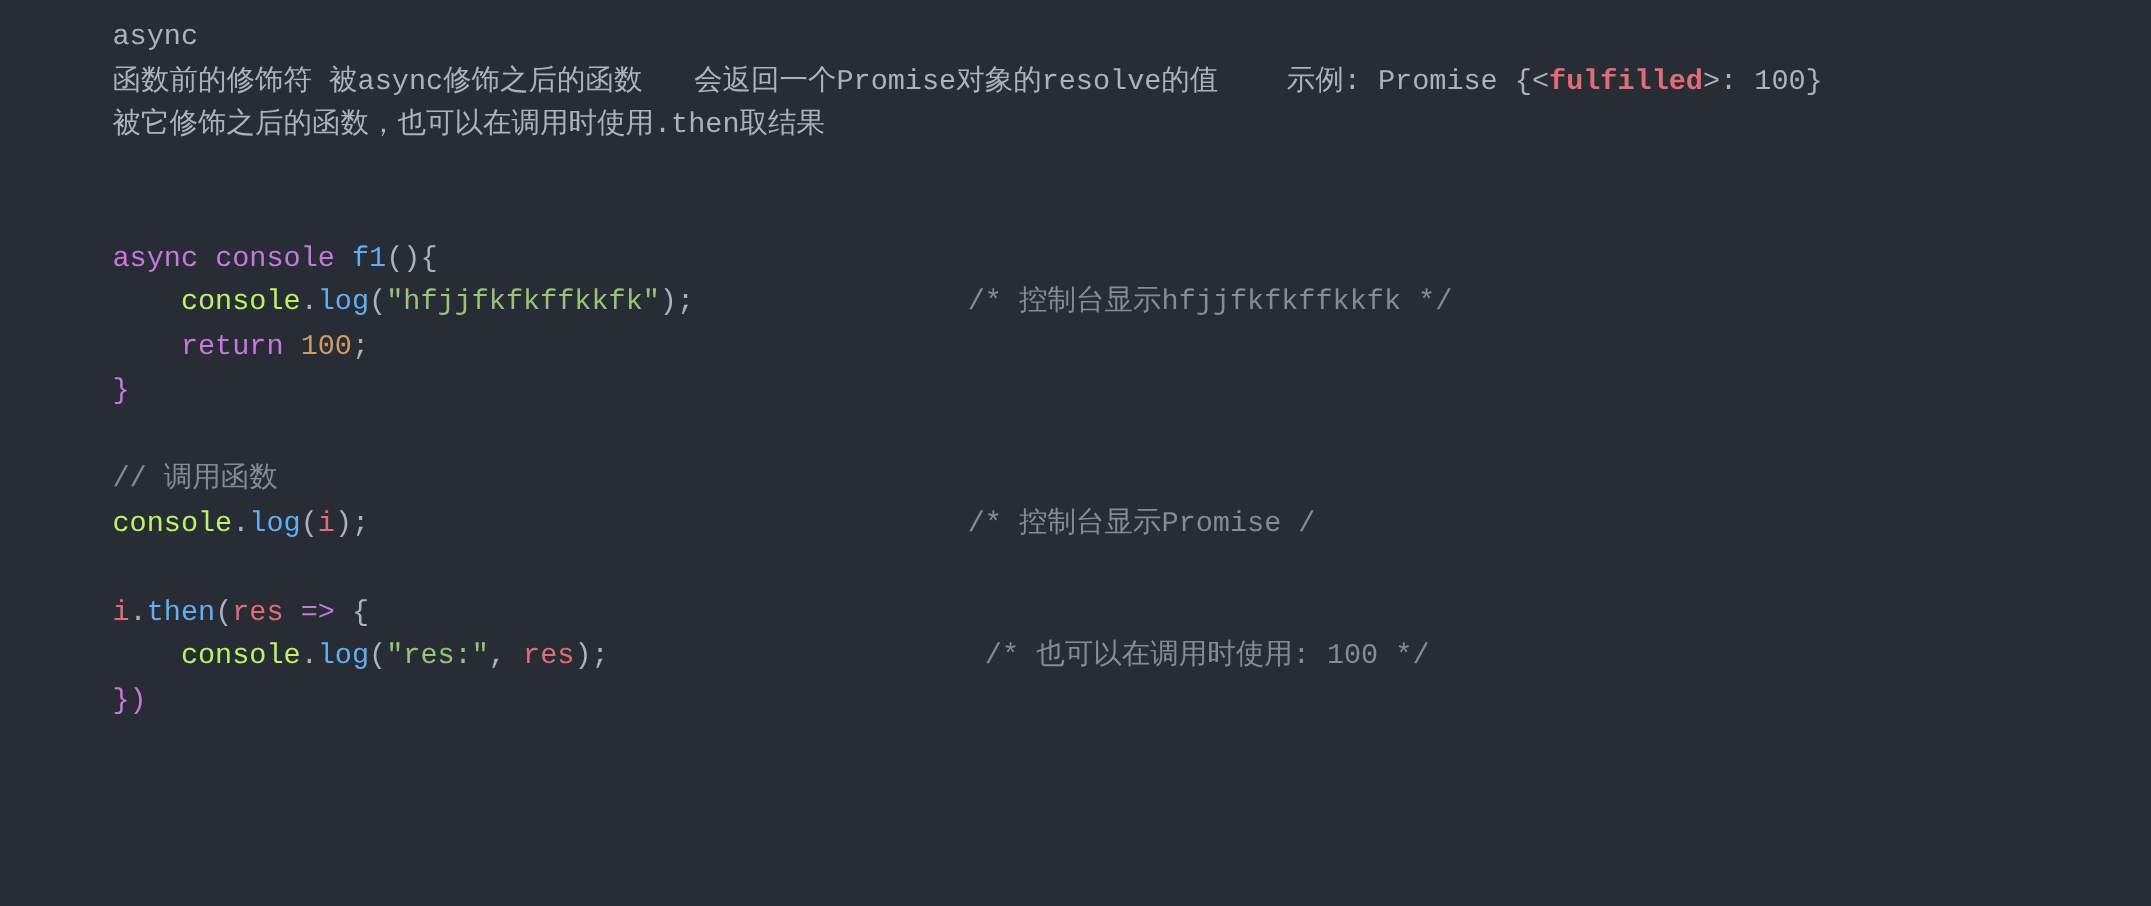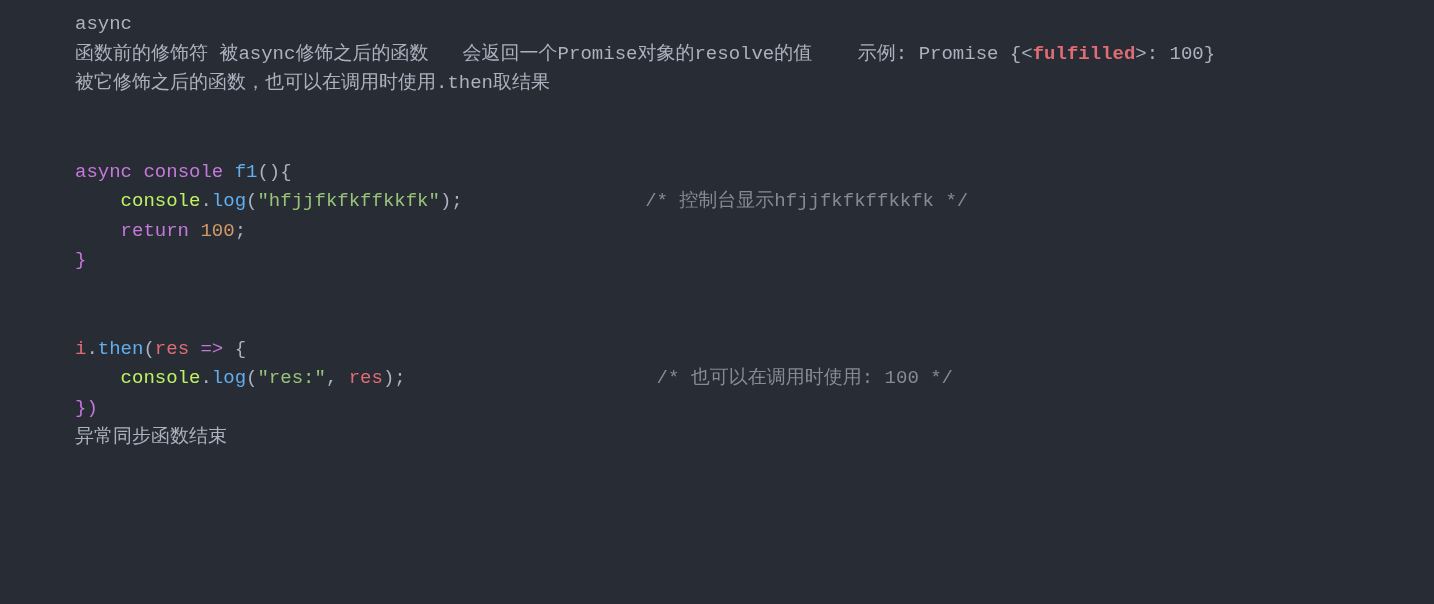--- a/index.html
+++ b/index.html
@@ -52,27 +52,28 @@
 <div class="code-line"><span class="s-keyword">async</span><span class="s-punct"> </span><span class="s-keyword">console</span><span class="s-punct"> </span><span class="s-func">f1</span><span class="s-punct">(){</span></div>
 
 <div class="code-line"><span>    </span><span class="s-obj">console</span><span class="s-punct">.</span><span class="s-func">log</span><span class="s-punct">(</span><span class="s-string">"hfjjfkfkffkkfk"</span><span class="s-punct">);</span><span>                </span><span class="s-comment">/* 控制台显示hfjjfkfkffkkfk */</span></div>
 
 <div class="code-line"><span>    </span><span class="s-keyword">return</span><span> </span><span class="s-number">100</span><span class="s-punct">;</span></div>
 
 <div class="code-line"><span class="s-keyword">}</span></div>
 
 <div class="code-line"></div>
 
+<div class="code-line"><span class="s-comment">// 调用函数</span></div>
 
 
+<div class="code-line"><span class="s-obj">console</span><span class="s-punct">.</span><span class="s-func">log</span><span class="s-punct">(</span><span class="s-ident">i</span><span class="s-punct">);</span><span>                                   </span><span class="s-comment">/* 控制台显示Promise /</span></div>
 
 <div class="code-line"></div>
 
 
 <div class="code-line"><span class="s-ident">i</span><span class="s-punct">.</span><span class="s-func">then</span><span class="s-punct">(</span><span class="s-ident">res</span><span class="s-keyword"> =&gt; </span><span class="s-punct">{</span></div>
 
 <div class="code-line"><span>    </span><span class="s-obj">console</span><span class="s-punct">.</span><span class="s-func">log</span><span class="s-punct">(</span><span class="s-string">"res:"</span><span class="s-punct">, </span><span class="s-ident">res</span><span class="s-punct">);</span><span>                      </span><span class="s-comment">/* 也可以在调用时使用: 100 */</span></div>
 
 <div class="code-line"><span class="s-keyword">})</span></div>
 
-<div class="code-line"><span class="s-text">异常同步函数结束</span></div>
 
 </div>
 
 </body></html>

